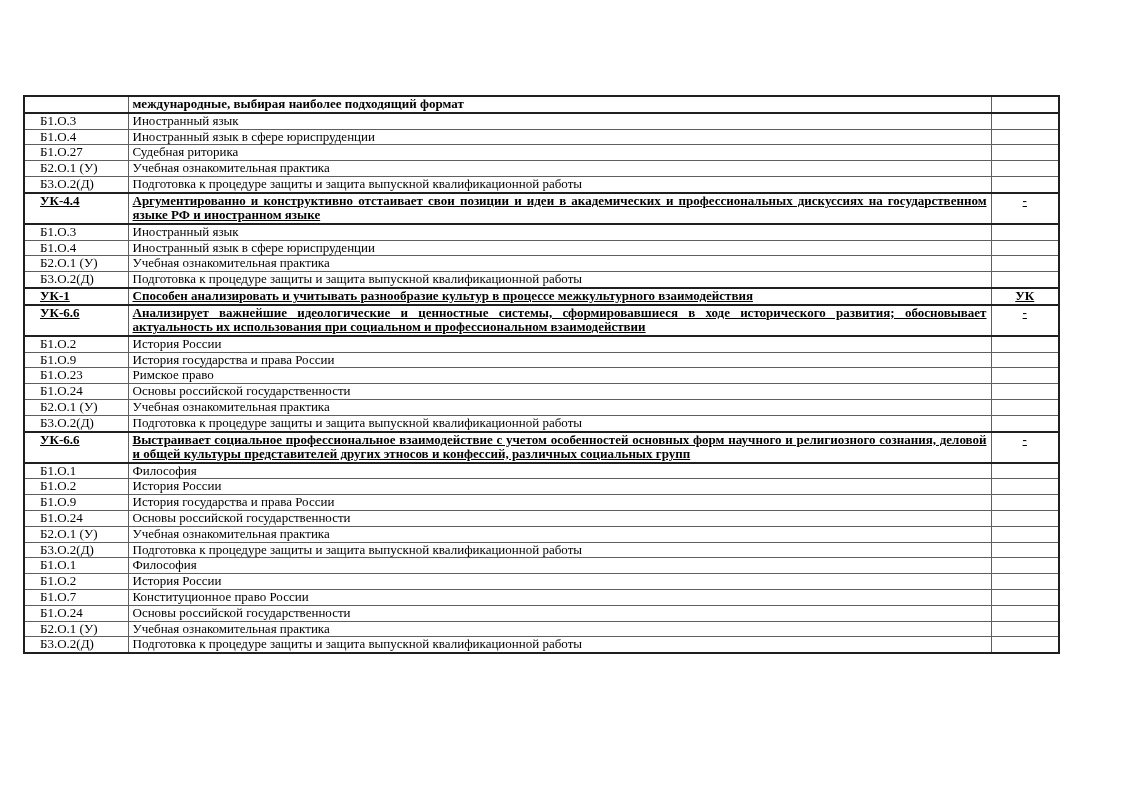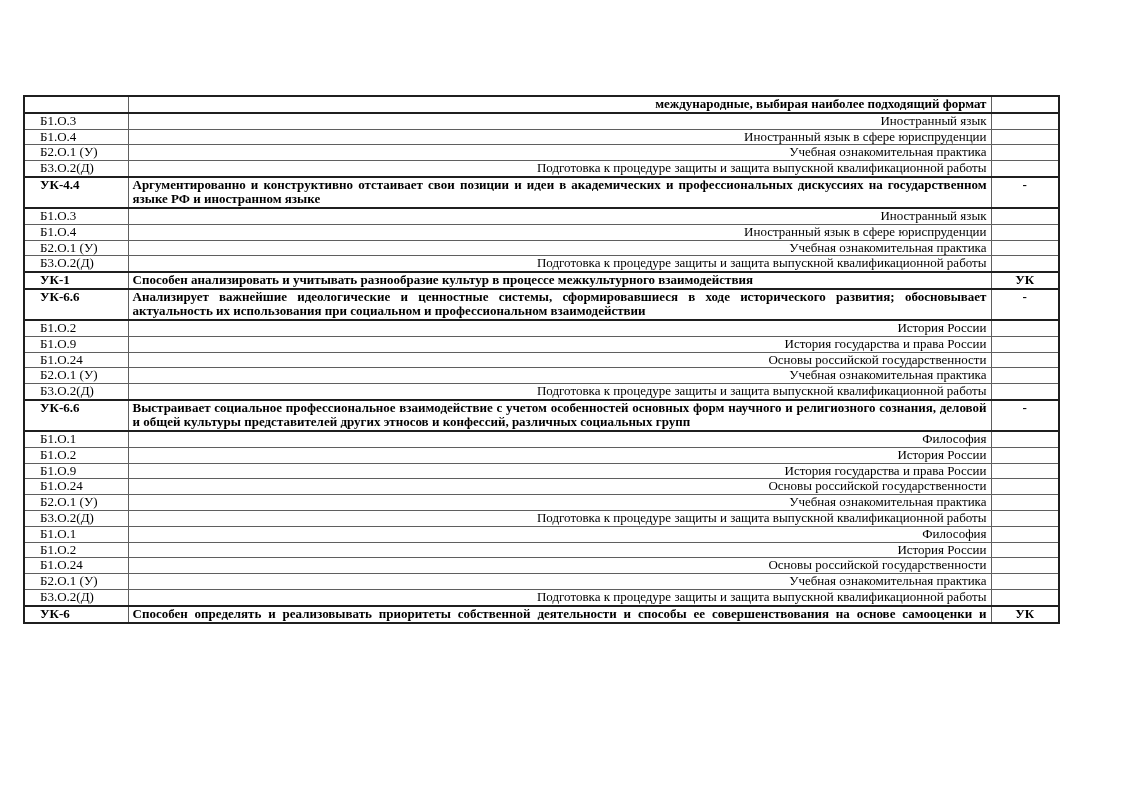--- a/index.html
+++ b/index.html
@@ -37,26 +37,27 @@
     font-size:13px;
     line-height:14.2px;
     padding:0 4px 0.6px 4px;
     vertical-align:top;
     color:var(--text);
     overflow:hidden;
     word-wrap:break-word;
   }
   td.code{white-space:nowrap;padding-left:15px;}
   td.mark{text-align:center;}
-  td.desc{text-align:right;}
+  td.desc{text-align:left;}
   
   tr.hdr td{
     font-weight:bold;
     border-top:2px solid var(--border-thick);
     border-bottom:2px solid var(--border-thick);
+    text-decoration:underline;
   }
   tr.hdr td.desc{
     text-align:justify;
     text-justify:inter-word;
   }
   
   tr.cont td{
     font-weight:bold;
     border-bottom:2px solid var(--border-thick);
   }
@@ -86,20 +87,25 @@
     <td class="code">Б1.О.3</td>
     <td class="desc">Иностранный язык</td>
     <td class="mark"></td>
   </tr>
         <tr>
     <td class="code">Б1.О.4</td>
     <td class="desc">Иностранный язык в сфере юриспруденции</td>
     <td class="mark"></td>
   </tr>
         <tr>
+    <td class="code">Б1.О.27</td>
+    <td class="desc">Судебная риторика</td>
+    <td class="mark"></td>
+  </tr>
+        <tr>
     <td class="code">Б2.О.1 (У)</td>
     <td class="desc">Учебная ознакомительная практика</td>
     <td class="mark"></td>
   </tr>
         <tr>
     <td class="code">Б3.О.2(Д)</td>
     <td class="desc">Подготовка к процедуре защиты и защита выпускной квалификационной работы</td>
     <td class="mark"></td>
   </tr>
         <tr class="hdr">
@@ -141,20 +147,25 @@
     <td class="code">Б1.О.2</td>
     <td class="desc">История России</td>
     <td class="mark"></td>
   </tr>
         <tr>
     <td class="code">Б1.О.9</td>
     <td class="desc">История государства и права России</td>
     <td class="mark"></td>
   </tr>
         <tr>
+    <td class="code">Б1.О.23</td>
+    <td class="desc">Римское право</td>
+    <td class="mark"></td>
+  </tr>
+        <tr>
     <td class="code">Б1.О.24</td>
     <td class="desc">Основы российской государственности</td>
     <td class="mark"></td>
   </tr>
         <tr>
     <td class="code">Б2.О.1 (У)</td>
     <td class="desc">Учебная ознакомительная практика</td>
     <td class="mark"></td>
   </tr>
         <tr>
@@ -201,34 +212,34 @@
     <td class="code">Б1.О.1</td>
     <td class="desc">Философия</td>
     <td class="mark"></td>
   </tr>
         <tr>
     <td class="code">Б1.О.2</td>
     <td class="desc">История России</td>
     <td class="mark"></td>
   </tr>
         <tr>
+    <td class="code">Б1.О.7</td>
+    <td class="desc">Конституционное право России</td>
+    <td class="mark"></td>
+  </tr>
+        <tr>
     <td class="code">Б1.О.24</td>
     <td class="desc">Основы российской государственности</td>
     <td class="mark"></td>
   </tr>
         <tr>
     <td class="code">Б2.О.1 (У)</td>
     <td class="desc">Учебная ознакомительная практика</td>
     <td class="mark"></td>
   </tr>
         <tr>
     <td class="code">Б3.О.2(Д)</td>
     <td class="desc">Подготовка к процедуре защиты и защита выпускной квалификационной работы</td>
     <td class="mark"></td>
-  </tr>
-        <tr class="hdr jlast">
-    <td class="code">УК-6</td>
-    <td class="desc">Способен определять и реализовывать приоритеты собственной деятельности и способы ее совершенствования на основе самооценки и</td>
-    <td class="mark">УК</td>
   </tr>
       </tbody>
   </table>
 </div>
 
 </body></html>

